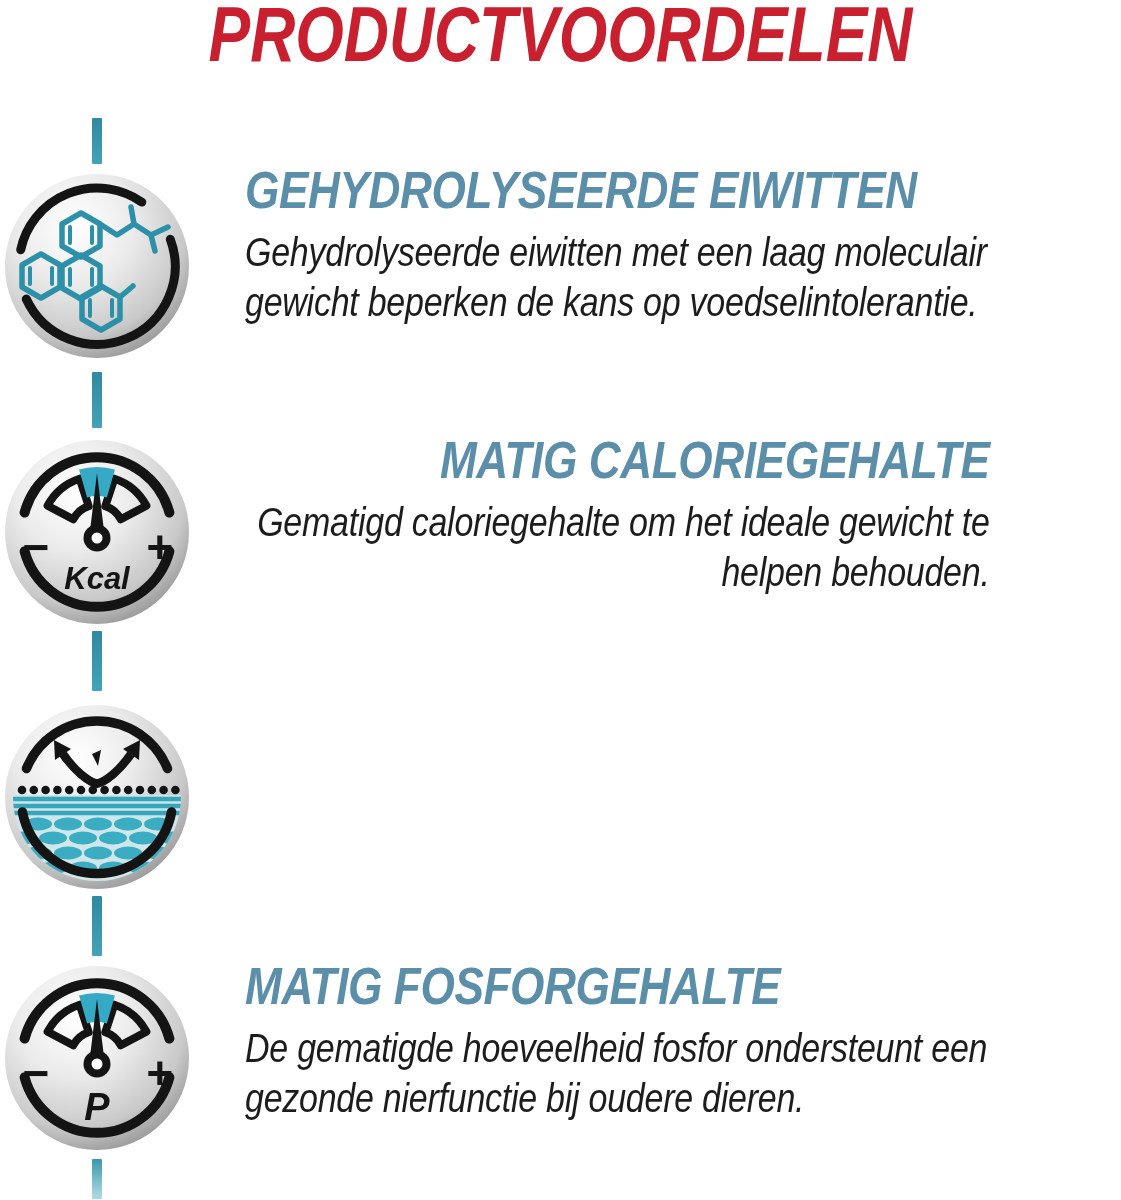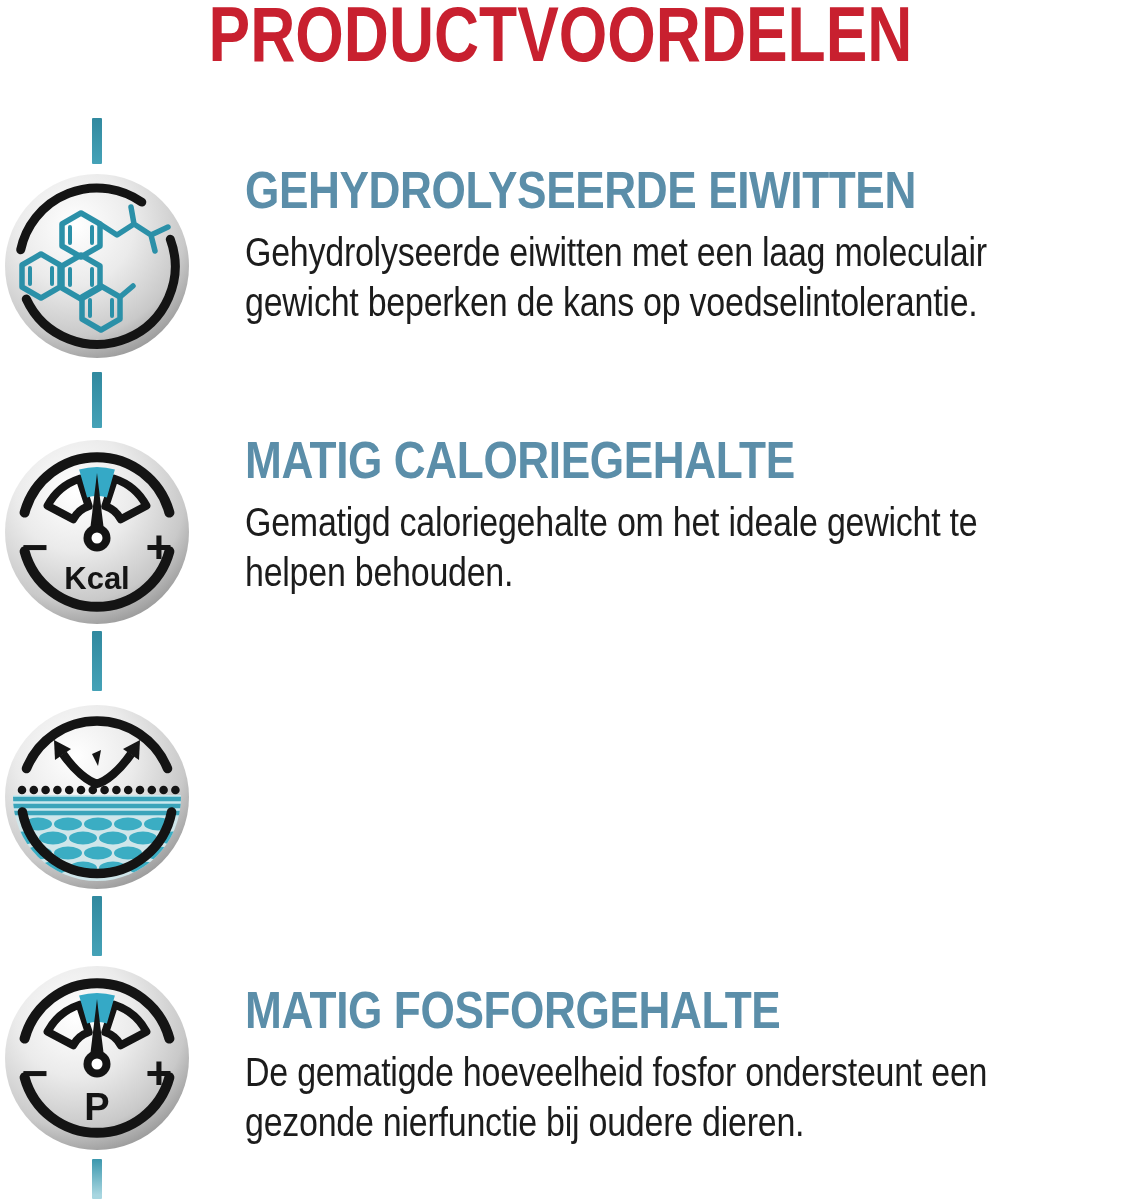--- a/index.html
+++ b/index.html
@@ -1,20 +1,20 @@
 <!DOCTYPE html>
 <html><head>
 <meta charset="utf-8">
 <style>
   html,body{margin:0;padding:0;}
   body{
     width:1121px;height:1200px;background:#ffffff;position:relative;overflow:hidden;
     font-family:"Liberation Sans","DejaVu Sans",sans-serif;
   }
-  .page{position:absolute;inset:0;}
+  .page{position:absolute;inset:0;font-style:italic;}
   .title{
     position:absolute;top:-6px;left:0;width:100%;text-align:center;
     font-size:78px;font-weight:bold;color:#c8202f;line-height:80px;
     transform:scaleX(0.80);letter-spacing:0px;white-space:nowrap;
   }
   .dash{
     position:absolute;left:92px;width:10px;border-radius:1px;
     background:linear-gradient(#31899f,#45a2b7);
   }
   .dash.d1{top:118px;height:46px;}
@@ -22,23 +22,23 @@
   .dash.d3{top:631px;height:60px;}
   .dash.d4{top:896px;height:60px;}
   .dash.d5{top:1159px;height:40px;background:linear-gradient(#3b97ad,#a8d6e0 90%);}
   .icon{position:absolute;left:2px;width:190px;height:190px;}
   .icon.i1{top:171px;}
   .icon.i2{top:437px;}
   .icon.i3{top:702px;}
   .icon.i4{top:963px;}
   .text{position:absolute;left:245px;width:876px;}
   .text.t1{top:164px;}
-  .text.t2{top:434px;}
+  .text.t2{top:434px;text-align:right;}
   .text.t3{top:692px;}
-  .text.t4{top:960px;margin-top:24px;}
+  .text.t4{top:960px;}
   .heading{
     font-size:52px;line-height:52px;font-weight:bold;color:#5b8ea9;
     transform:scaleX(0.85);transform-origin:0 50%;white-space:nowrap;
     letter-spacing:-0.5px;margin:0 0 11px 0;
   }
   .body{
     font-size:40px;line-height:50px;color:#1c1c1c;
     transform:scaleX(0.85);transform-origin:0 0;white-space:pre-line;
     letter-spacing:-0.3px;
   }

